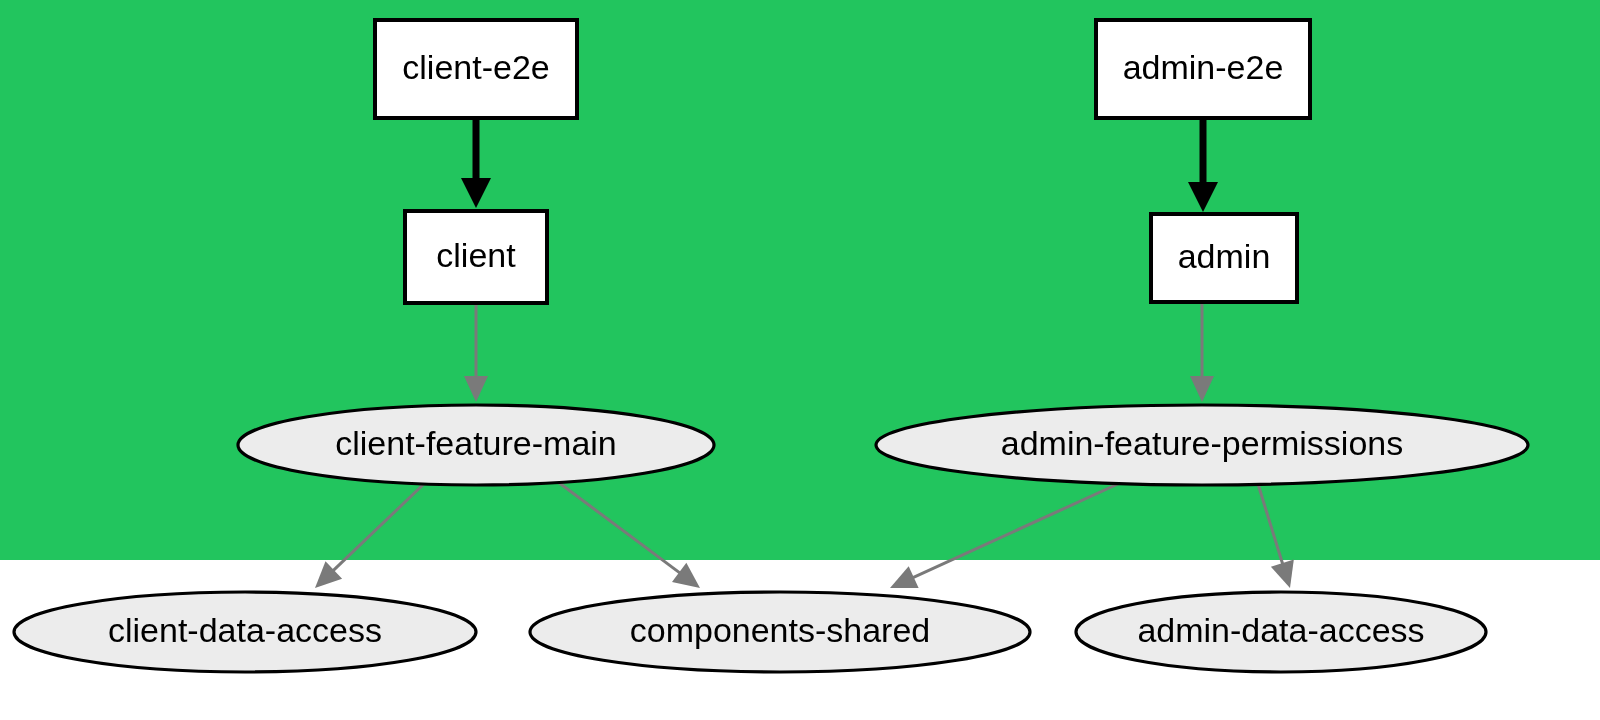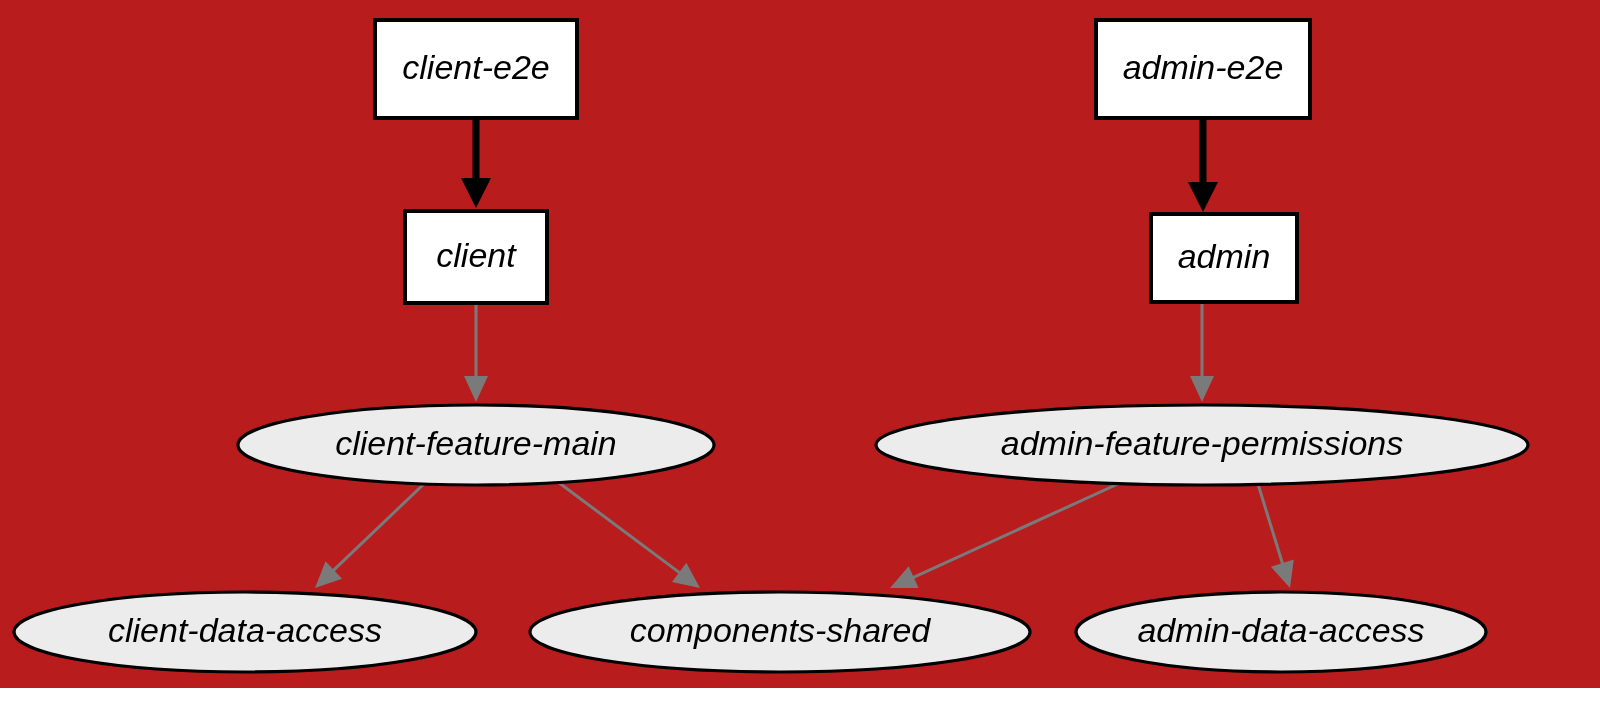--- a/index.html
+++ b/index.html
@@ -10,23 +10,22 @@
   }
   body {
     width: 1600px;
     height: 720px;
     font-family: "Liberation Sans", sans-serif;
     overflow: hidden;
   }
   #graph-canvas {
     position: relative;
     width: 1600px;
-    height: 688px;
-    background: #b91c1c;
-    font-style: italic;
+    height: 560px;
+    background: #22c55e;
   }
   #graph-svg {
     position: absolute;
     top: 0;
     left: 0;
     width: 1600px;
     height: 720px;
   }
   .node-label {
     font-family: "Liberation Sans", sans-serif;

